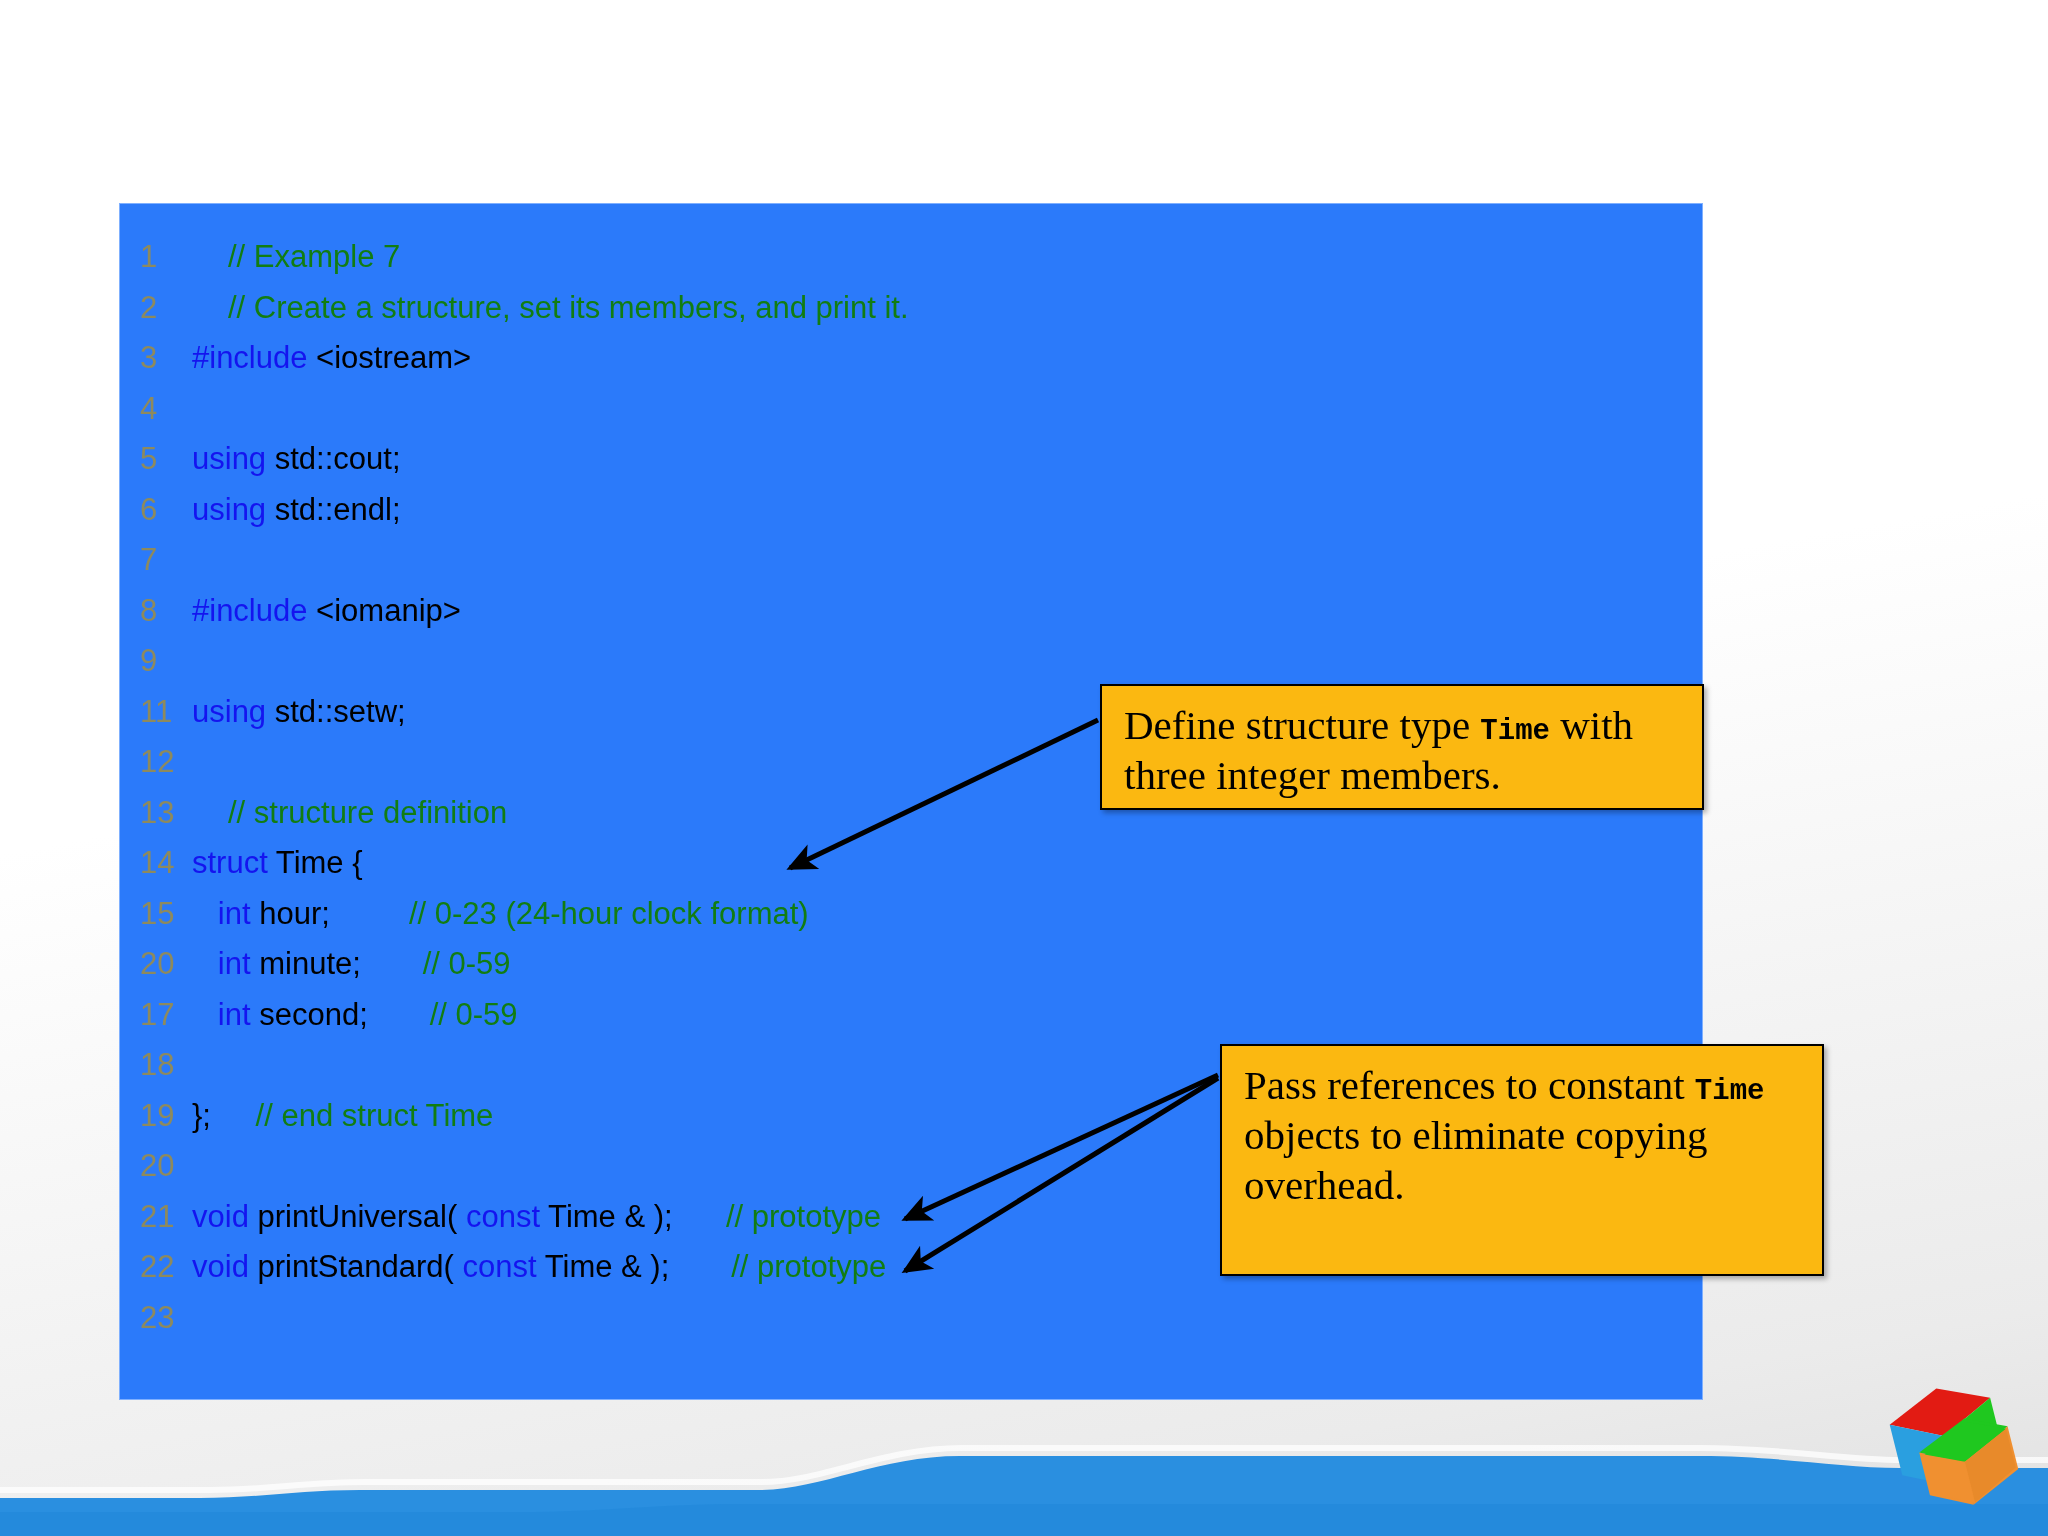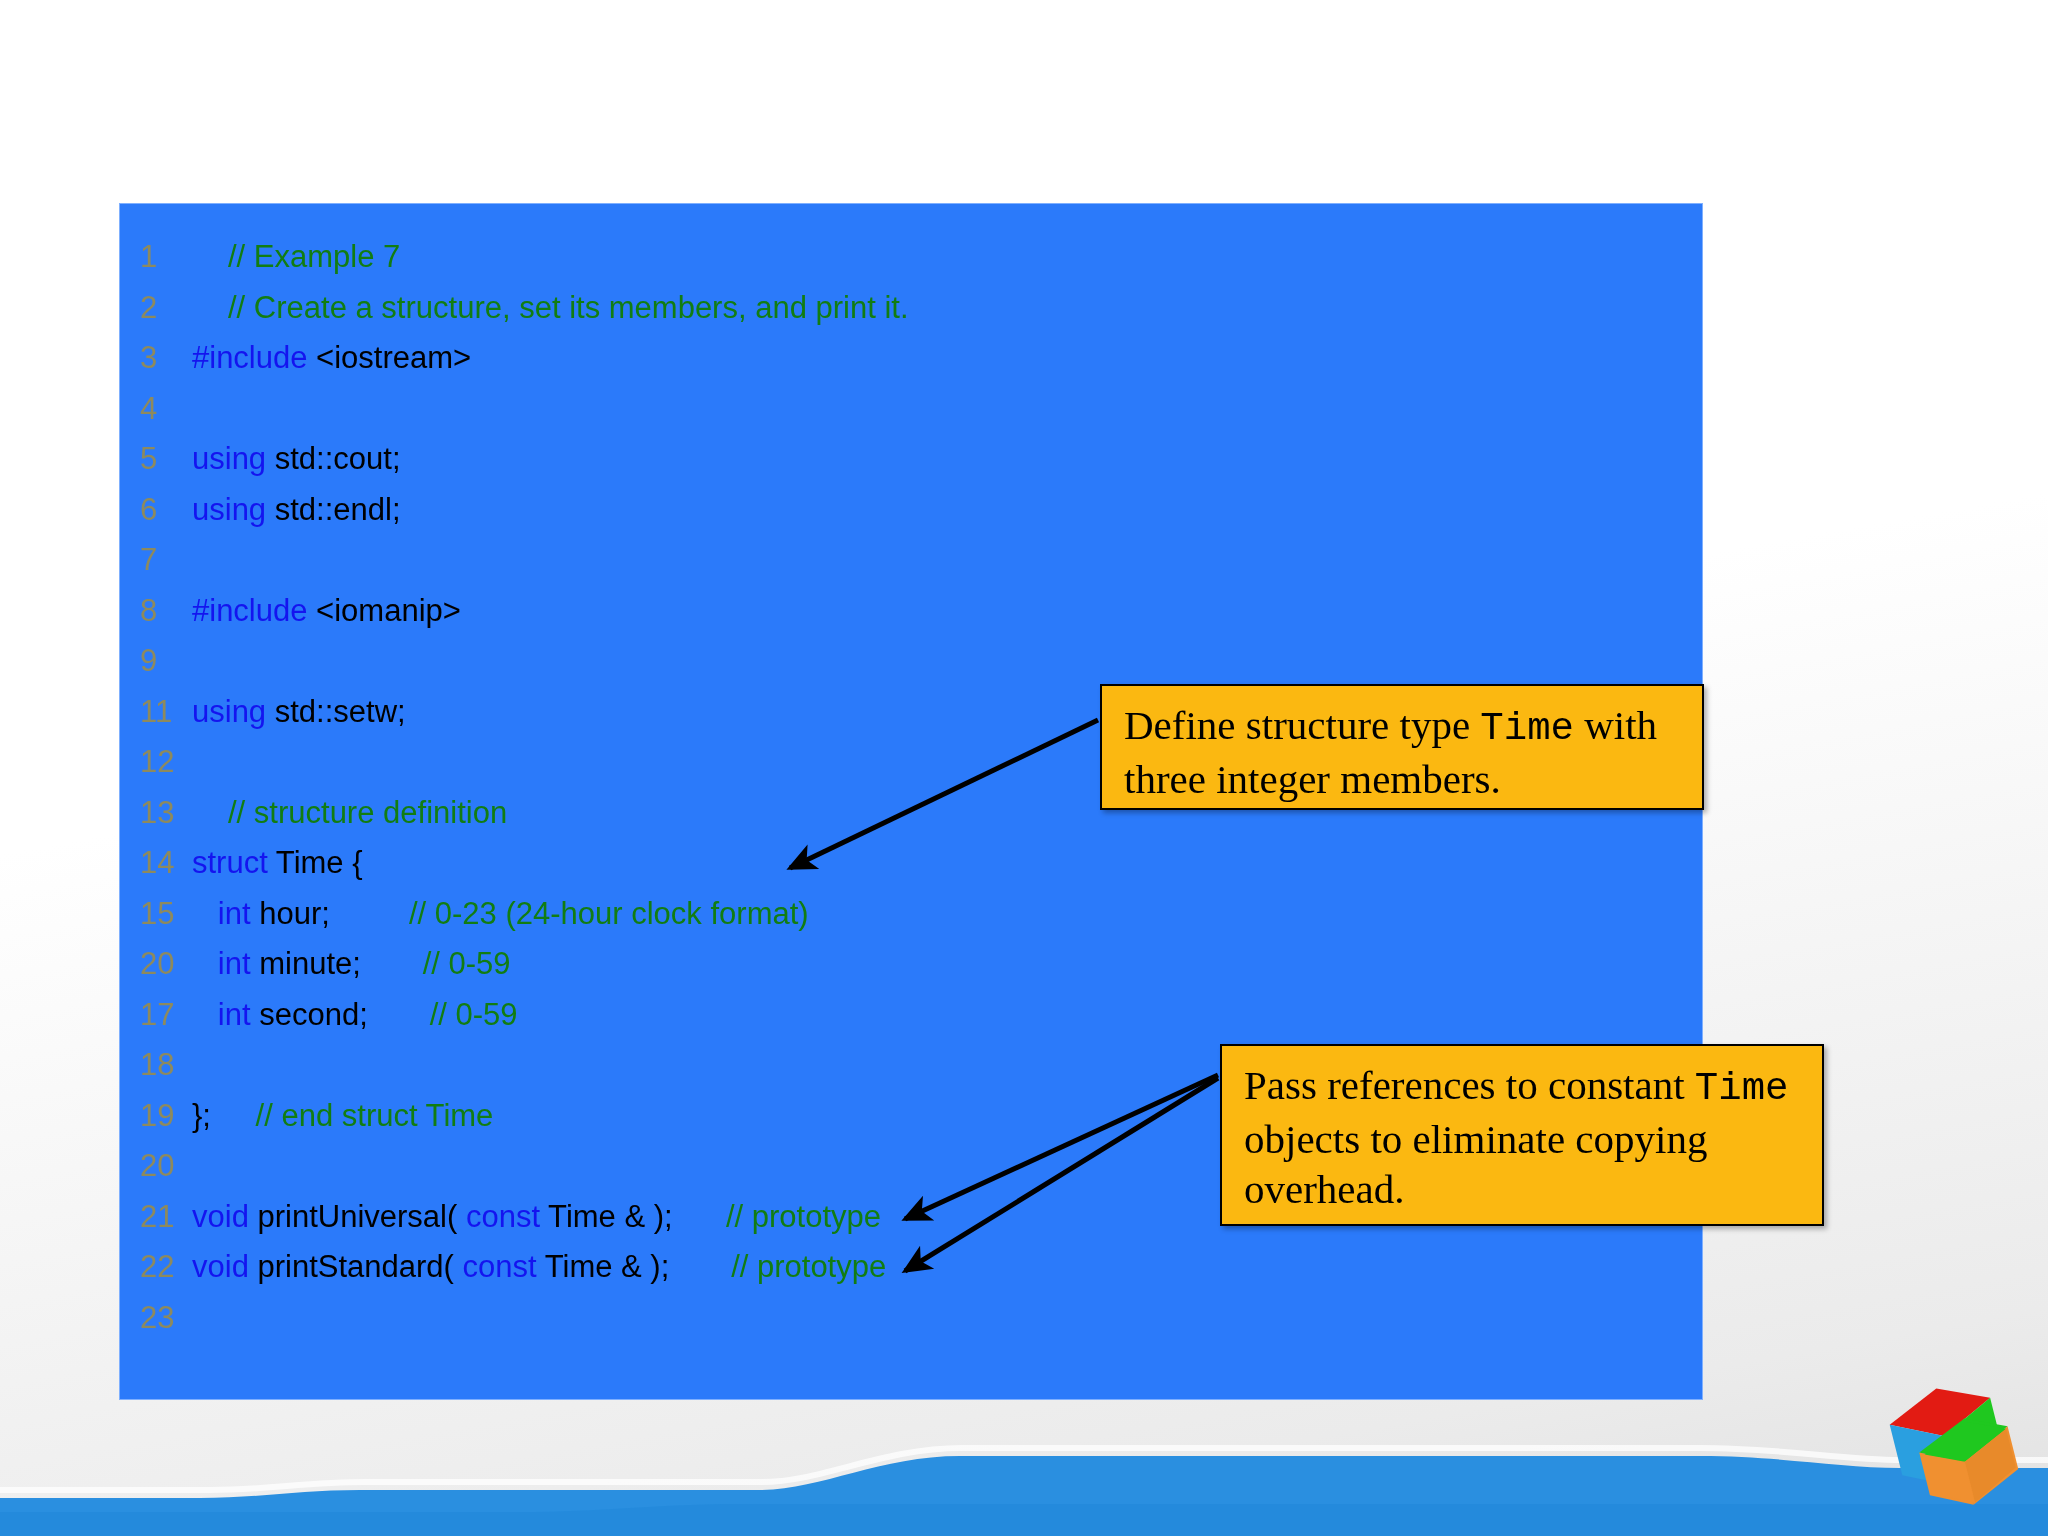--- a/index.html
+++ b/index.html
@@ -88,34 +88,34 @@
     box-sizing: border-box;
     font-family: "Liberation Serif", serif;
     font-size: 41px;
     color: #000000;
     padding: 14px 22px 16px 22px;
     line-height: 1.22;
     box-shadow: 3px 3px 5px rgba(0,0,0,0.30);
   }
   .callout .mono {
     font-family: "Liberation Mono", monospace;
-    font-weight: normal;
-    font-size: 39px;
+    font-weight: bold;
+    font-size: 29px;
   }
   #callout-1 {
     left: 1100px;
     top: 684px;
     width: 604px;
     height: 126px;
   }
   #callout-2 {
     left: 1220px;
     top: 1044px;
     width: 604px;
-    height: 182px;
+    height: 232px;
   }
 
   
   #arrow-layer {
     position: absolute;
     left: 0; top: 0;
     width: 2048px;
     height: 1536px;
     pointer-events: none;
   }

